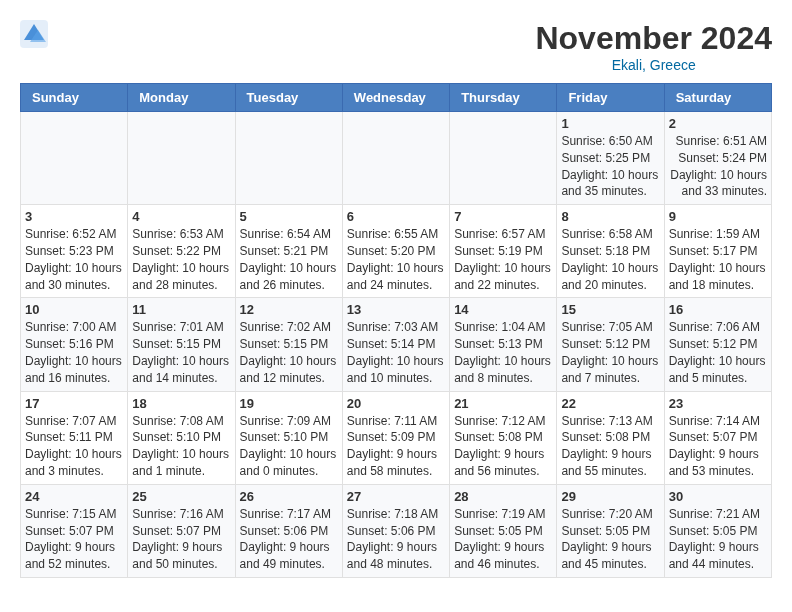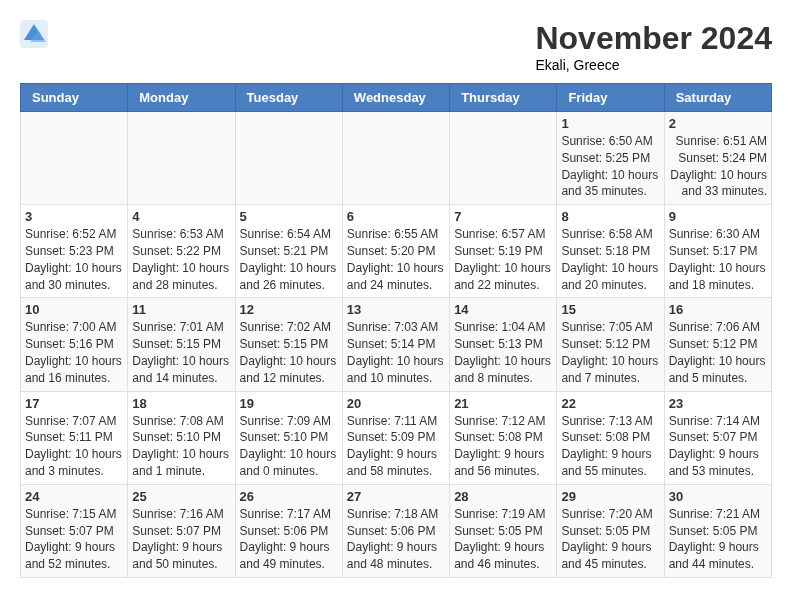--- a/index.html
+++ b/index.html
@@ -28,31 +28,31 @@
     }
     .logo-text span {
       color: #4a90d9;
     }
     .logo-icon {
       width: 28px;
       height: 28px;
       margin-right: 4px;
     }
     .title-block {
-      text-align: left;
+      text-align: center;
       margin-left: 11px;
     }
     .month-title {
       font-size: 32px;
       font-weight: bold;
       color: #333;
     }
     .location {
       font-size: 14px;
-      color: #000000;
+      color: #0369a1;
     }
     table {
       width: 100%;
       border-collapse: collapse;
       table-layout: fixed;
     }
     thead tr {
       background-color: #4a7fc1;
     }
     thead th {
@@ -171,21 +171,21 @@
 Daylight: 10 hours and 22 minutes.</div>
         </td>
         <td>
           <span class="day-num">8</span>
           <div class="day-info" style="white-space: pre-line;">Sunrise: 6:58 AM
 Sunset: 5:18 PM
 Daylight: 10 hours and 20 minutes.</div>
         </td>
         <td>
           <span class="day-num">9</span>
-          <div class="day-info" style="white-space: pre-line;">Sunrise: 6:30 AM
+          <div class="day-info" style="white-space: pre-line;">Sunrise: 1:59 AM
 Sunset: 5:17 PM
 Daylight: 10 hours and 18 minutes.</div>
         </td>
       </tr>
       <tr>
         <td>
           <span class="day-num">10</span>
           <div class="day-info" style="white-space: pre-line;">Sunrise: 7:00 AM
 Sunset: 5:16 PM
 Daylight: 10 hours and 16 minutes.</div>

